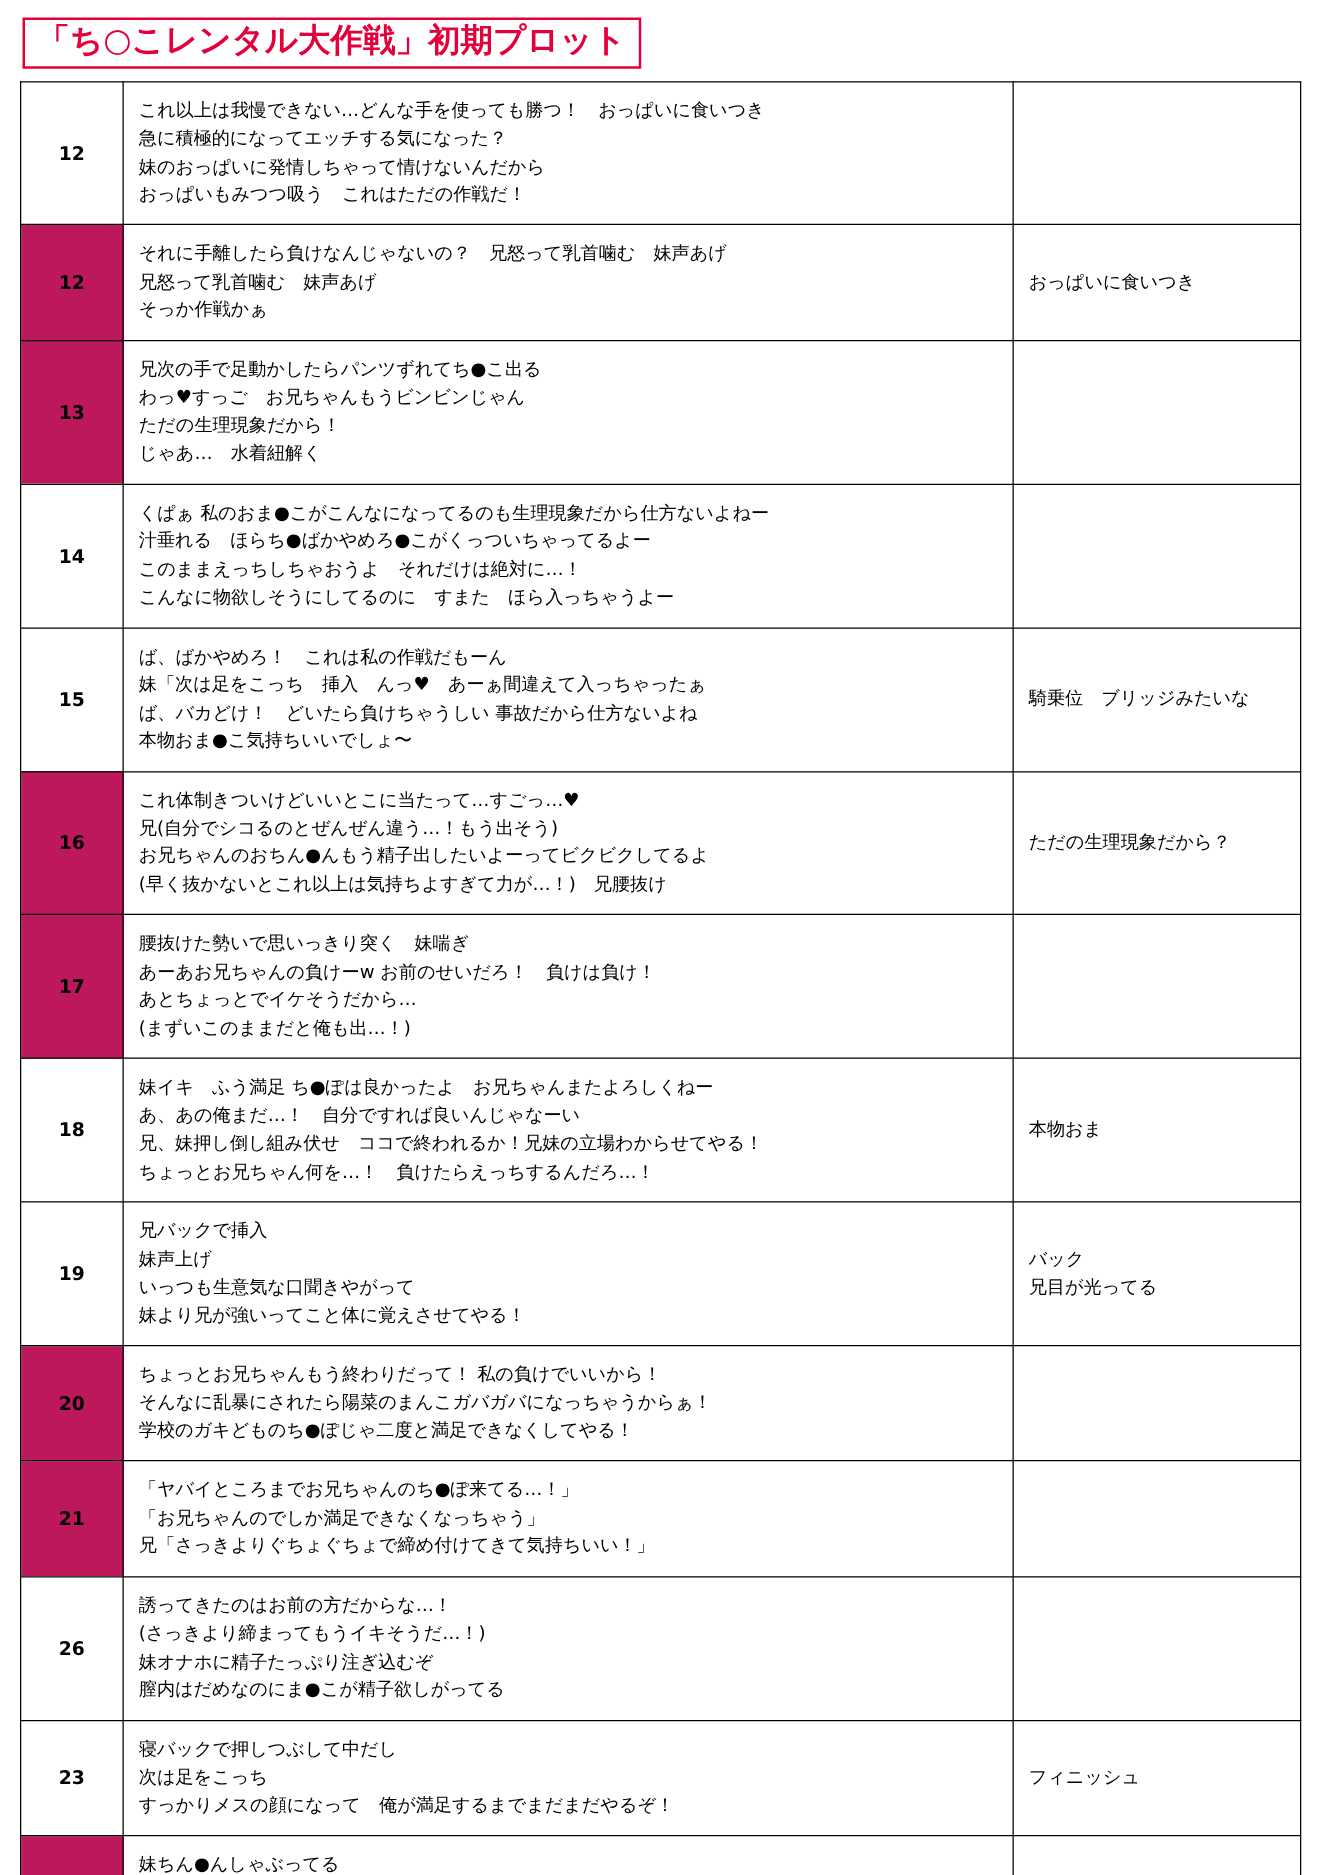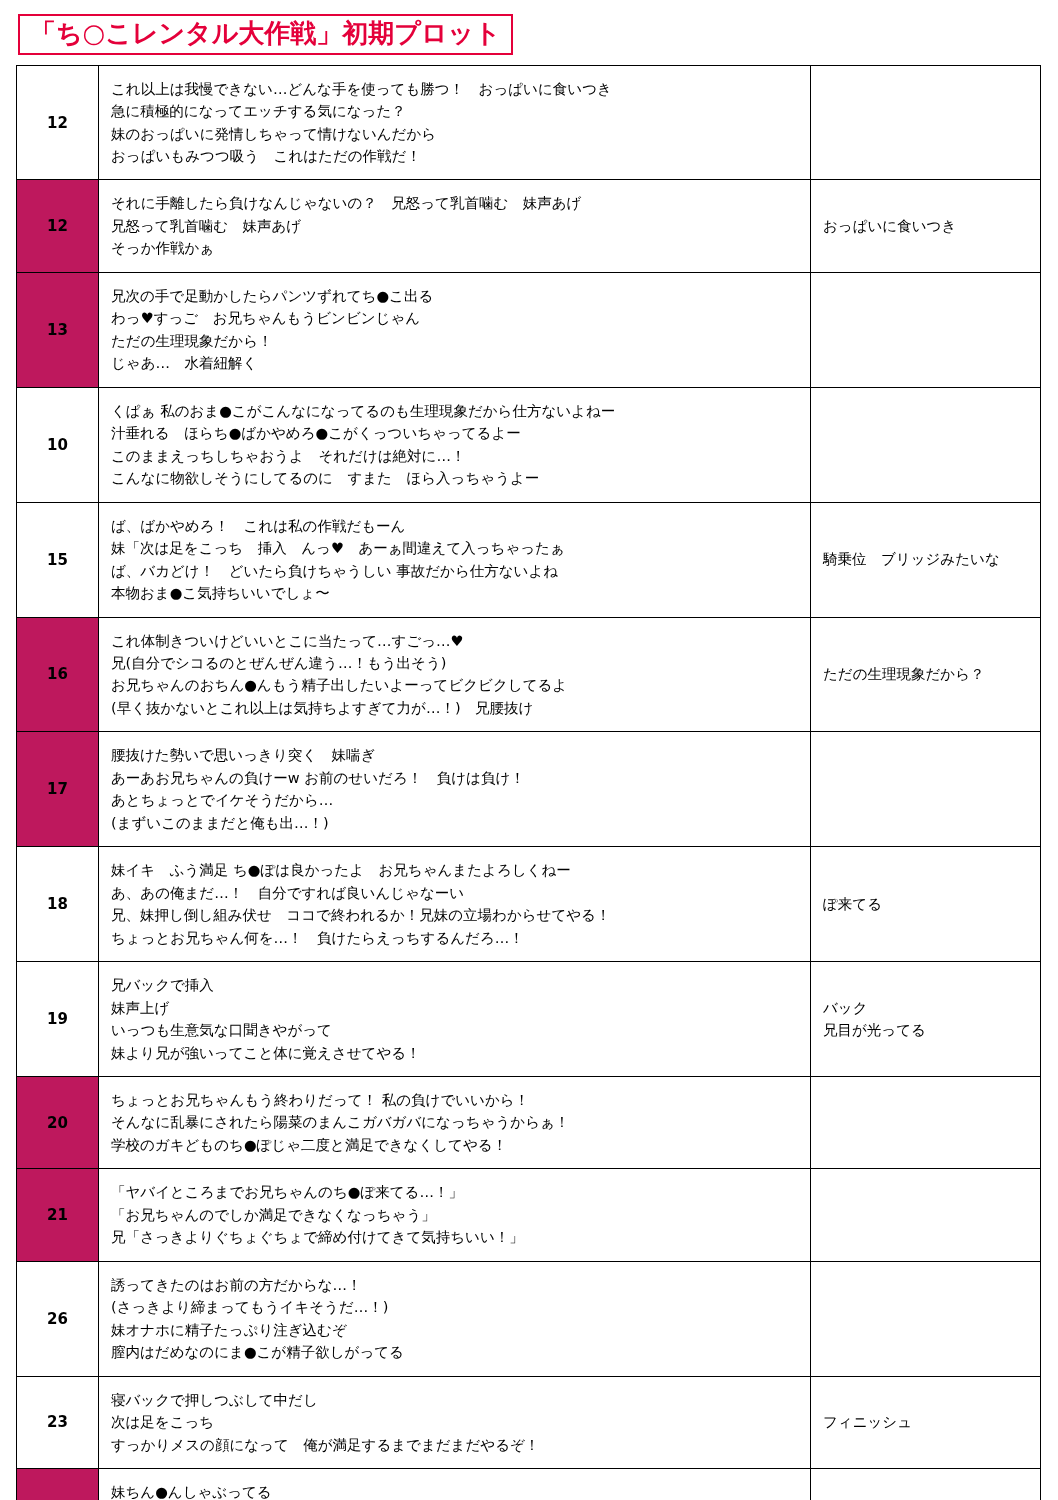--- a/index.html
+++ b/index.html
@@ -109,21 +109,21 @@
         </tr>
         <tr class="shaded">
           <td class="num">13</td>
           <td class="body">兄次の手で足動かしたらパンツずれてち●こ出る
 わっ♥すっご　お兄ちゃんもうビンビンじゃん
 ただの生理現象だから！
 じゃあ…　水着紐解く</td>
           <td class="note"></td>
         </tr>
         <tr>
-          <td class="num">10</td>
+          <td class="num">14</td>
           <td class="body">くぱぁ 私のおま●こがこんなになってるのも生理現象だから仕方ないよねー
 汁垂れる　ほらち●ばかやめろ●こがくっついちゃってるよー
 このままえっちしちゃおうよ　それだけは絶対に…！
 こんなに物欲しそうにしてるのに　すまた　ほら入っちゃうよー</td>
           <td class="note"></td>
         </tr>
         <tr>
           <td class="num">15</td>
           <td class="body">ば、ばかやめろ！　これは私の作戦だもーん
 妹「次は足をこっち　挿入　んっ♥　あーぁ間違えて入っちゃったぁ
@@ -146,21 +146,21 @@
 あとちょっとでイケそうだから…
 (まずいこのままだと俺も出…！)</td>
           <td class="note"></td>
         </tr>
         <tr>
           <td class="num">18</td>
           <td class="body clip">妹イキ　ふう満足 ち●ぽは良かったよ　お兄ちゃんまたよろしくねー
 あ、あの俺まだ…！　自分ですれば良いんじゃなーい
 兄、妹押し倒し組み伏せ　ココで終われるか！兄妹の立場わからせてやる！
 ちょっとお兄ちゃん何を…！　負けたらえっちするんだろ…！</td>
-          <td class="note">ぽ来てる</td>
+          <td class="note">本物おま</td>
         </tr>
         <tr>
           <td class="num">19</td>
           <td class="body">兄バックで挿入
 妹声上げ
 いっつも生意気な口聞きやがって
 妹より兄が強いってこと体に覚えさせてやる！</td>
           <td class="note">バック
 兄目が光ってる</td>
         </tr>

